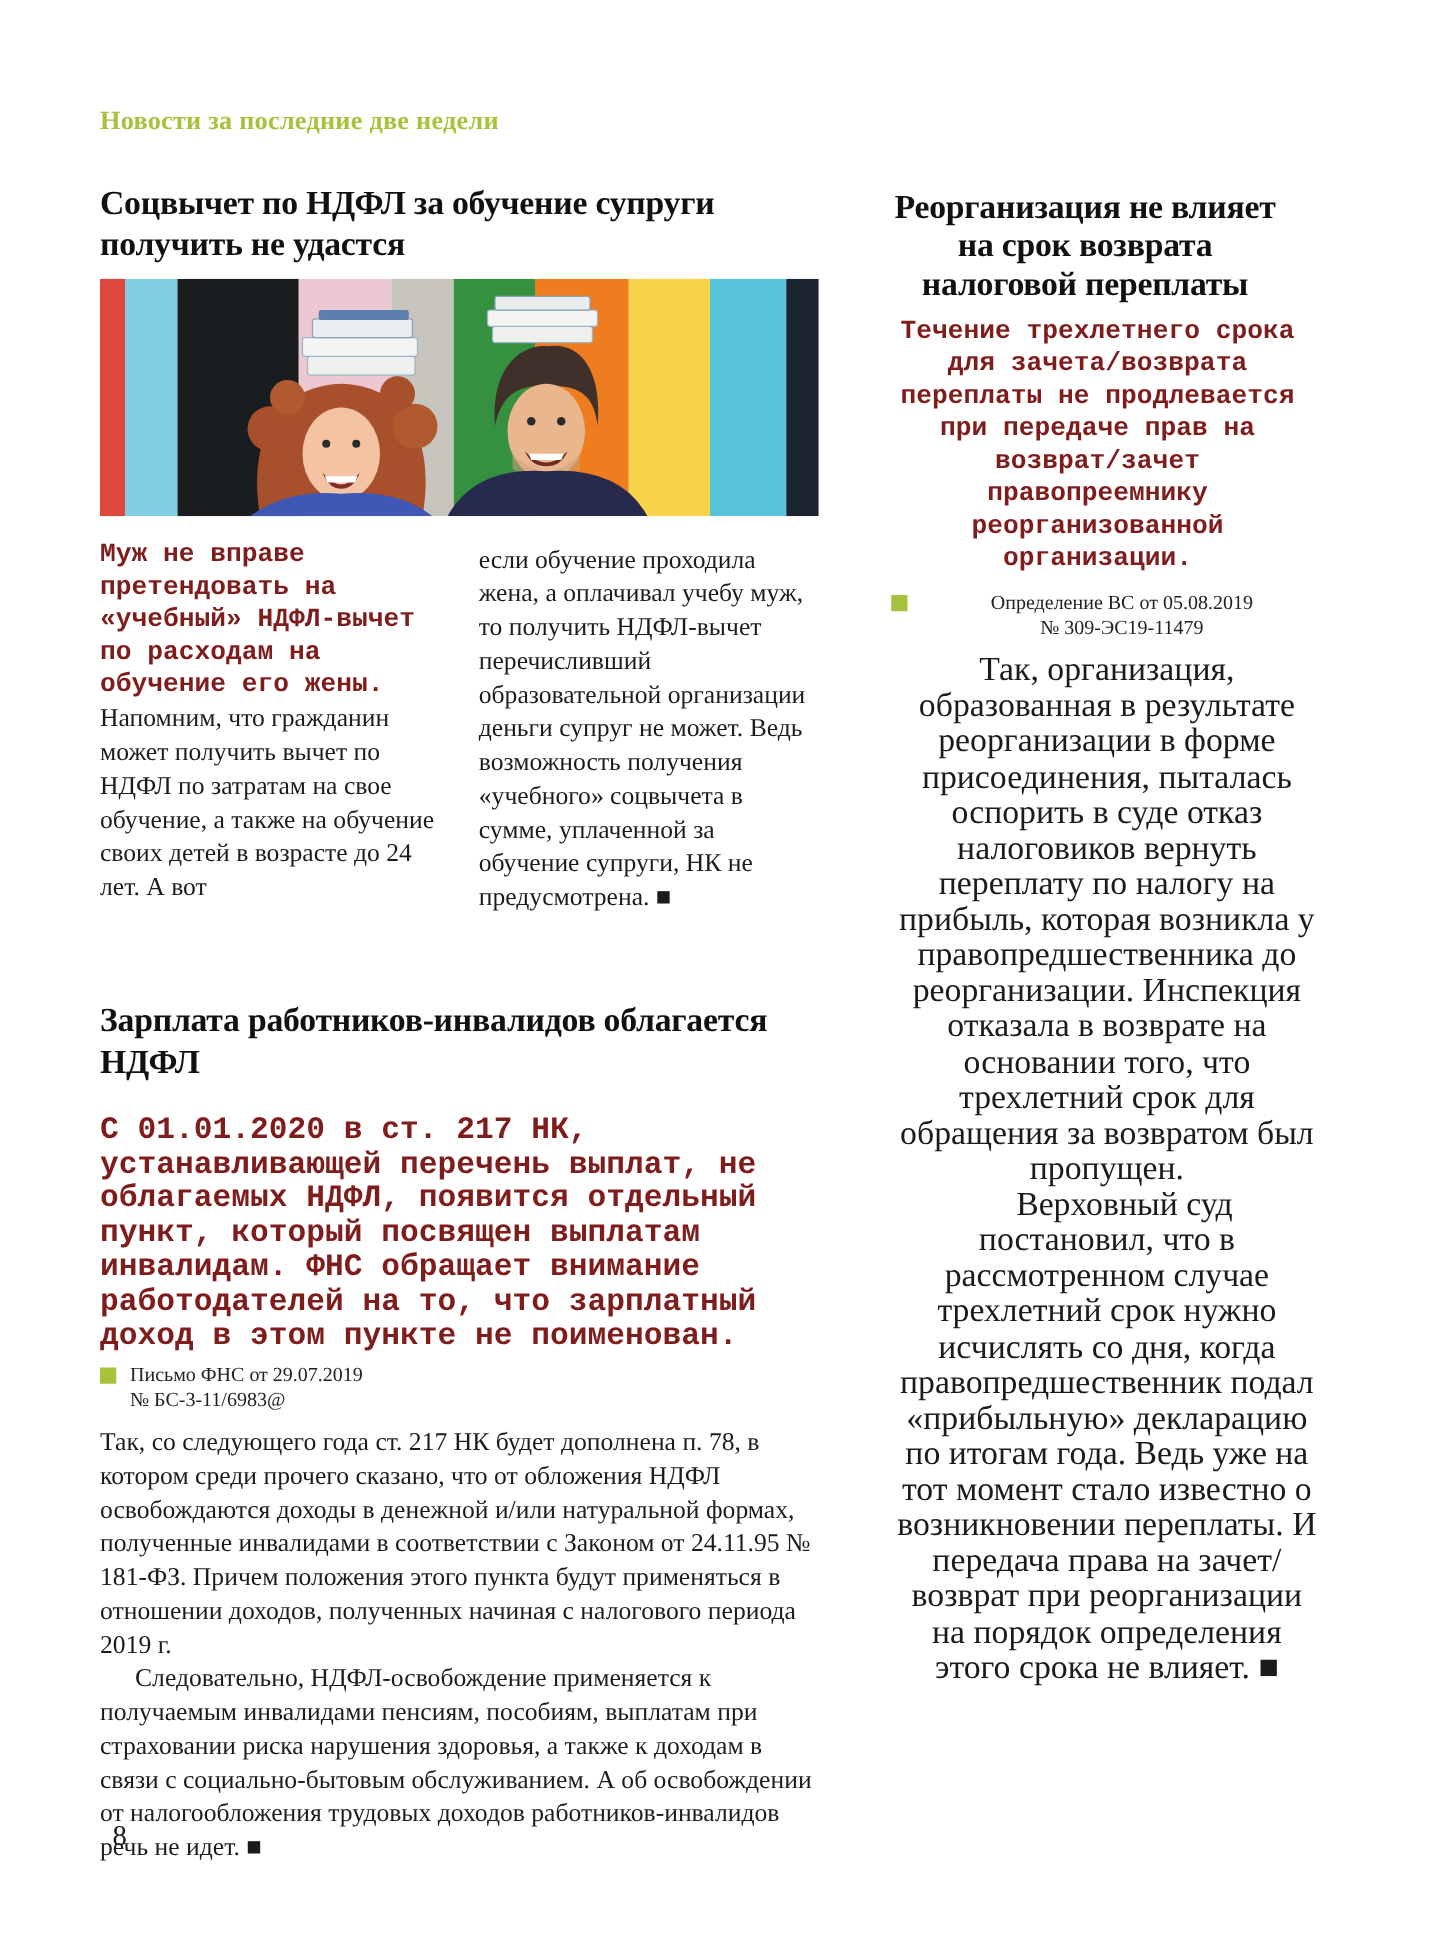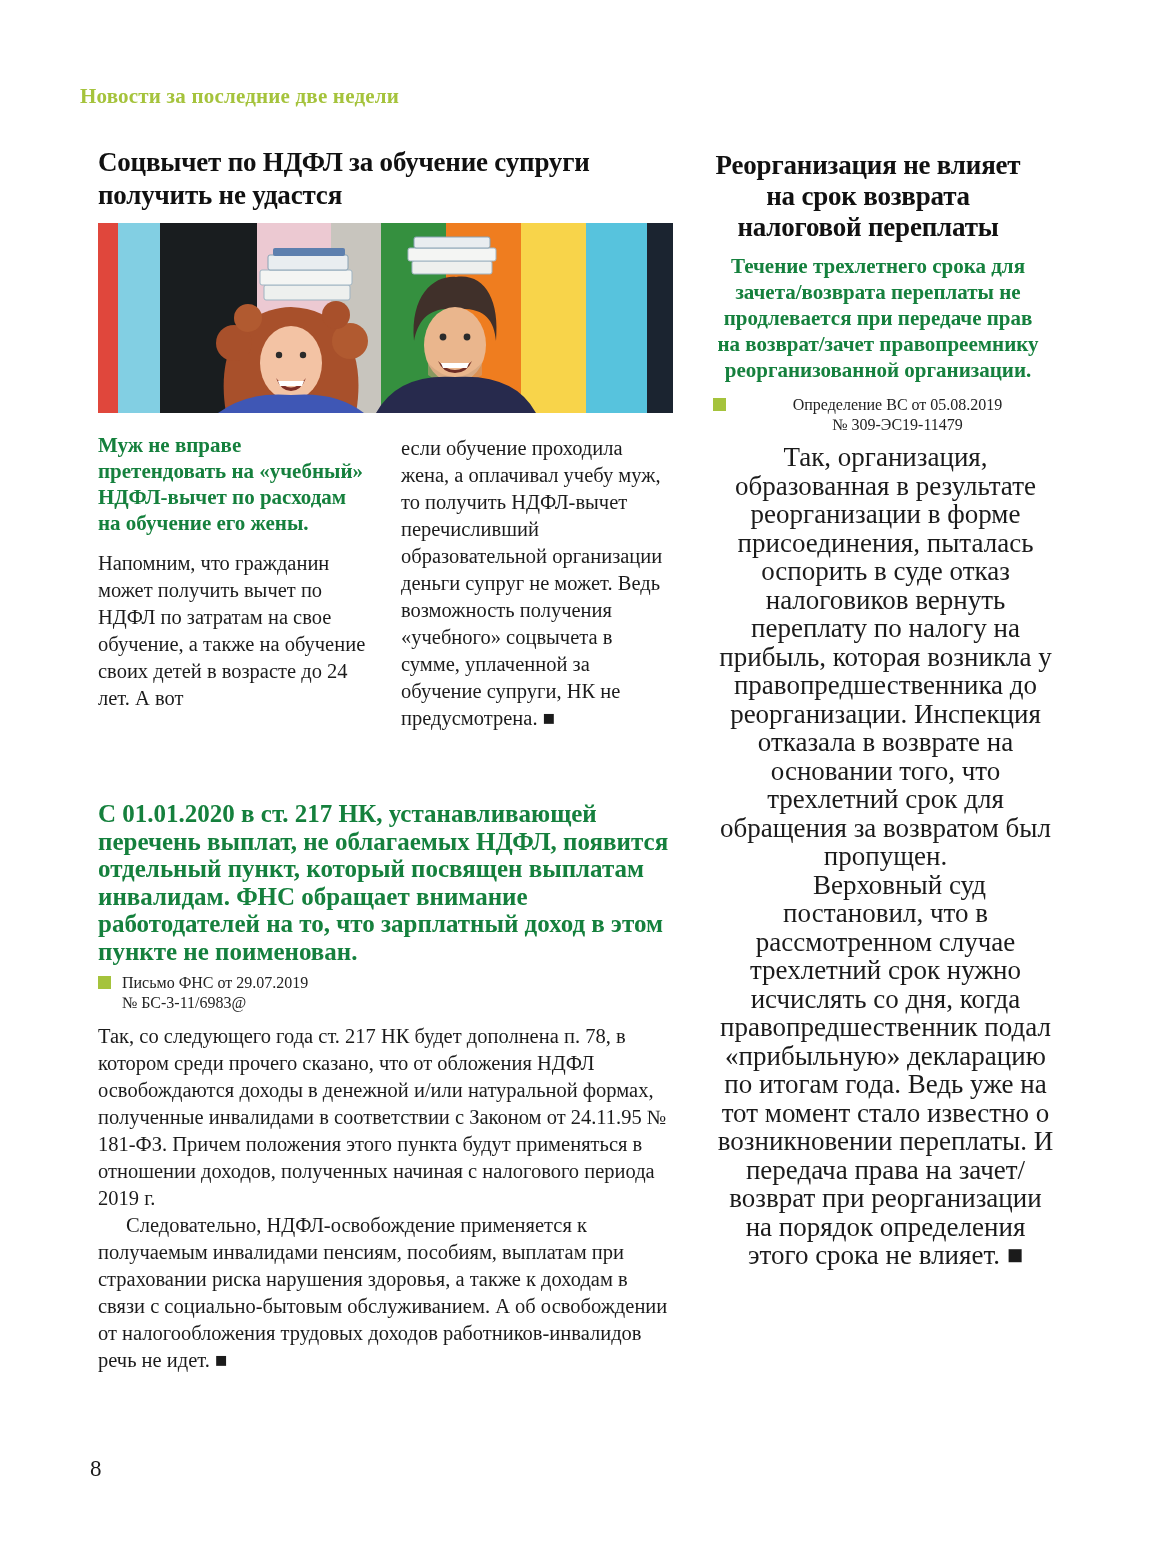--- a/index.html
+++ b/index.html
@@ -7,53 +7,53 @@
   body {
     width:1163px; height:1559px; position:relative; overflow:hidden;
     font-family:"Liberation Serif","DejaVu Serif",serif;
     color:#1b1b1b;
     -webkit-font-smoothing:antialiased;
   }
   .kicker {
     position:absolute; left:80px; top:84px;
     font-size:21px; font-weight:700; color:#a5c33c; letter-spacing:.2px;
   }
-  .left-col { position:absolute; left:98px; top:146px; width:575px; }
+  .left-col { position:absolute; left:80px; top:146px; width:575px; }
   .right-col { position:absolute; left:713px; top:150px; width:345px;text-align:center; }
 
   h1.article-title {
     font-size:27px; line-height:33px; font-weight:700; color:#111;
     letter-spacing:-.2px;
   }
   .right-col h1.article-title { font-size:27px; line-height:31px; max-width:310px; }
 
   .photo {
     position:relative; width:575px; height:190px; margin-top:11px; overflow:hidden;
   }
   .photo .stripes { position:absolute; inset:0; display:flex; }
   .photo svg { position:absolute; inset:0; }
 
   .cols { display:flex; gap:31px; margin-top:19px; min-height:332px; }
   .col { width:272px; }
 
   .lead {
-    font-weight:700; color:#15803d;
-    font-size:21px; line-height:26px;
+    font-weight:700; color:#7f1d1d;
+    font-size:21px; line-height:26px;font-family:Liberation Mono, monospace;
   }
   .lead.wide { font-size:25px; line-height:27.5px; margin-top:24px; }
   .right-col .lead { font-size:21px; line-height:26px; margin-top:10px; max-width:330px; }
 
   .source {
     position:relative; padding-left:24px; margin-top:12px;
     font-size:16px; line-height:20px; color:#222;
   }
   .source .sq {
     position:absolute; left:0; top:3px; width:13px; height:13px; background:#a5c33c;
   }
-  .body-text { font-size:20.5px; line-height:27px; margin-top:14px; }
+  .body-text { font-size:20.5px; line-height:27px; margin-top:0; }
   .body-text p + p { text-indent:28px; }
   .right-col .body-text { font-size:27px; line-height:28.5px; margin-top:8px; max-width:345px; }
 
   .article-2 { margin-top:36px; }
   .article-2 .body-text { margin-top:10px; }
   .article-2 .source { margin-top:8px; }
 
   .page-number {
     position:absolute; left:90px; top:1456px;
     font-size:23px; color:#1b1b1b;
@@ -133,20 +133,21 @@
       </div>
       <div class="col">
         <div class="body-text" style="margin-top:3px">
           <p>если обучение проходила жена, а оплачивал учебу муж, то получить НДФЛ-вычет перечисливший образовательной организации деньги супруг не может. Ведь возможность получения «учебного» соцвычета в сумме, уплаченной за обучение супруги, НК не предусмотрена. ■</p>
         </div>
       </div>
     </div>
   </section>
 
   <section class="article-2">
+    <h1 class="article-title">Зарплата работников-инвалидов облагается НДФЛ</h1>
     <p class="lead wide">С 01.01.2020 в ст. 217 НК, устанавливающей перечень выплат, не облагаемых НДФЛ, появится отдельный пункт, который посвящен выплатам инвалидам. ФНС обращает внимание работодателей на то, что зарплатный доход в этом пункте не поименован.</p>
     <div class="source">
       <span class="sq"></span>
       <div>Письмо ФНС от 29.07.2019</div>
       <div>№ БС-3-11/6983@</div>
     </div>
     <div class="body-text">
       <p>Так, со следующего года ст. 217 НК будет дополнена п. 78, в котором среди прочего сказано, что от обложения НДФЛ освобождаются доходы в денежной и/или натуральной формах, полученные инвалидами в соответствии с Законом от 24.11.95 № 181-ФЗ. Причем положения этого пункта будут применяться в отношении доходов, полученных начиная с налогового периода 2019 г.</p>
       <p>Следовательно, НДФЛ-освобождение применяется к получаемым инвалидами пенсиям, пособиям, выплатам при страховании риска нарушения здоровья, а также к доходам в связи с социально-бытовым обслуживанием. А об освобождении от налогообложения трудовых доходов работников-инвалидов речь не идет. ■</p>
     </div>

